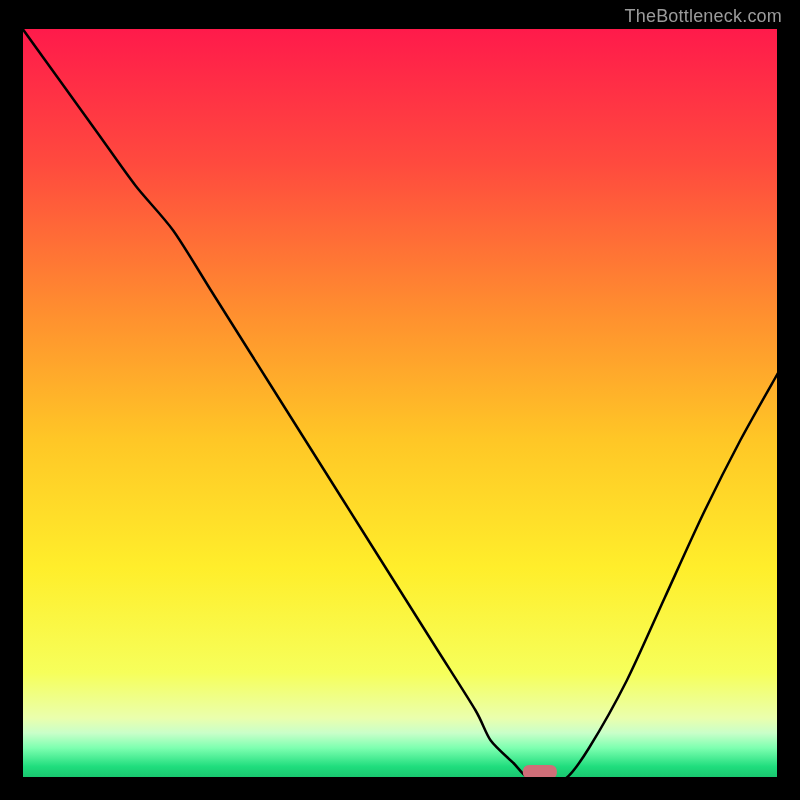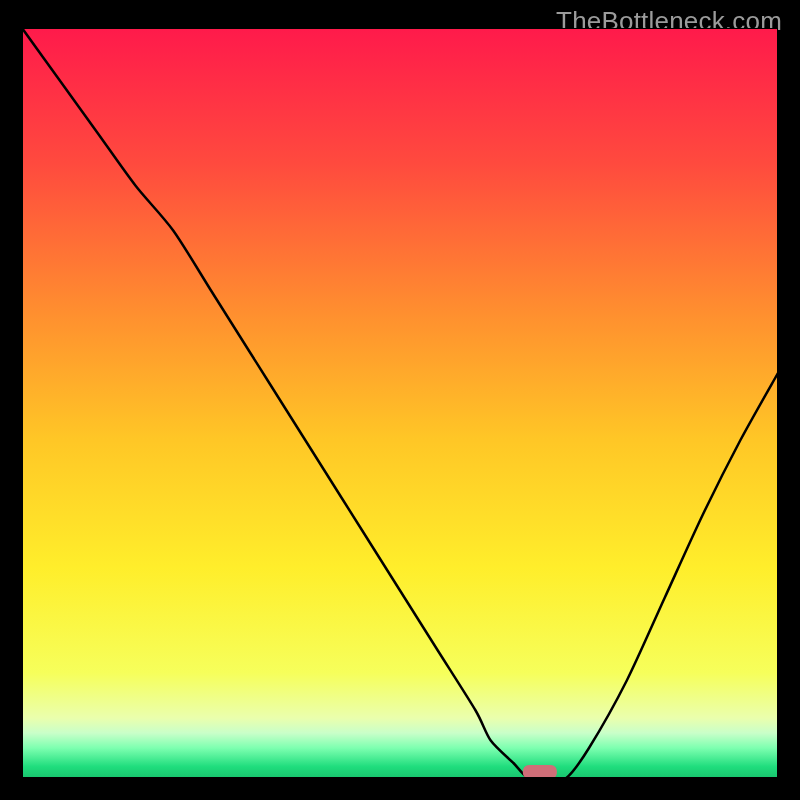--- a/index.html
+++ b/index.html
@@ -17,21 +17,21 @@
     width: 800px;
     height: 800px;
     background: #000;
   }
   .watermark {
     position: absolute;
     top: 6px;
     right: 18px;
     color: #9b9b9b;
     font-family: Arial, Helvetica, sans-serif;
-    font-size: 26px;
+    font-size: 18px;
     letter-spacing: 0.2px;
     font-weight: 500;
   }
   .plot {
     position: absolute;
     left: 22px;
     top: 28px;
     width: 756px;
     height: 750px;
   }

